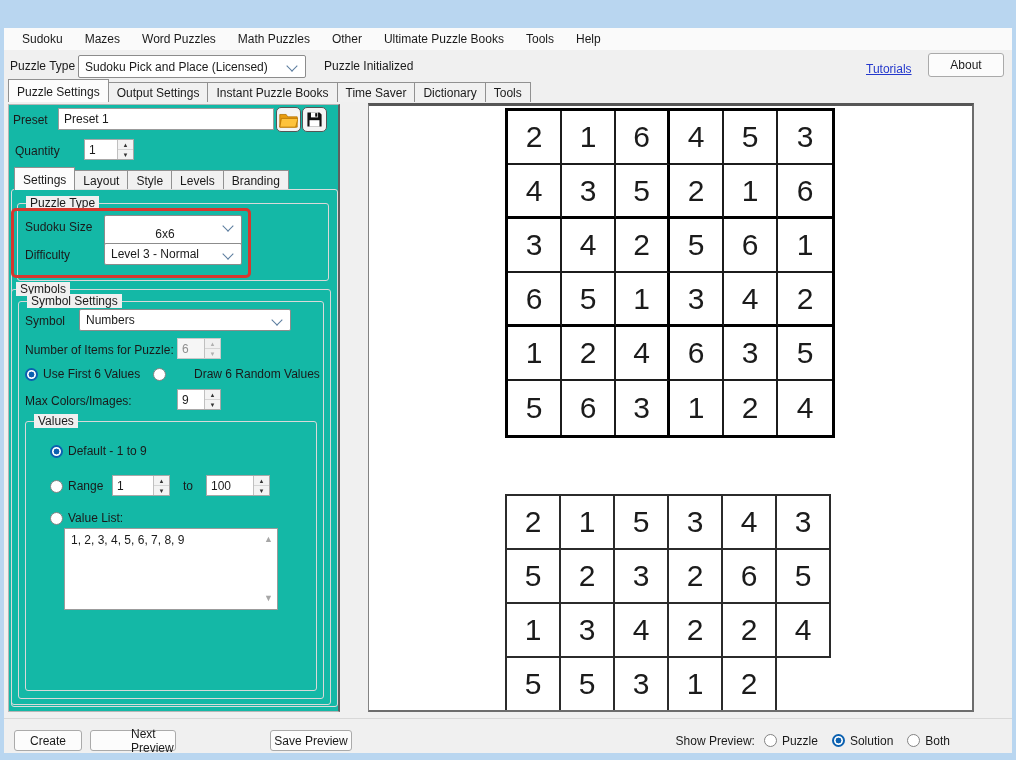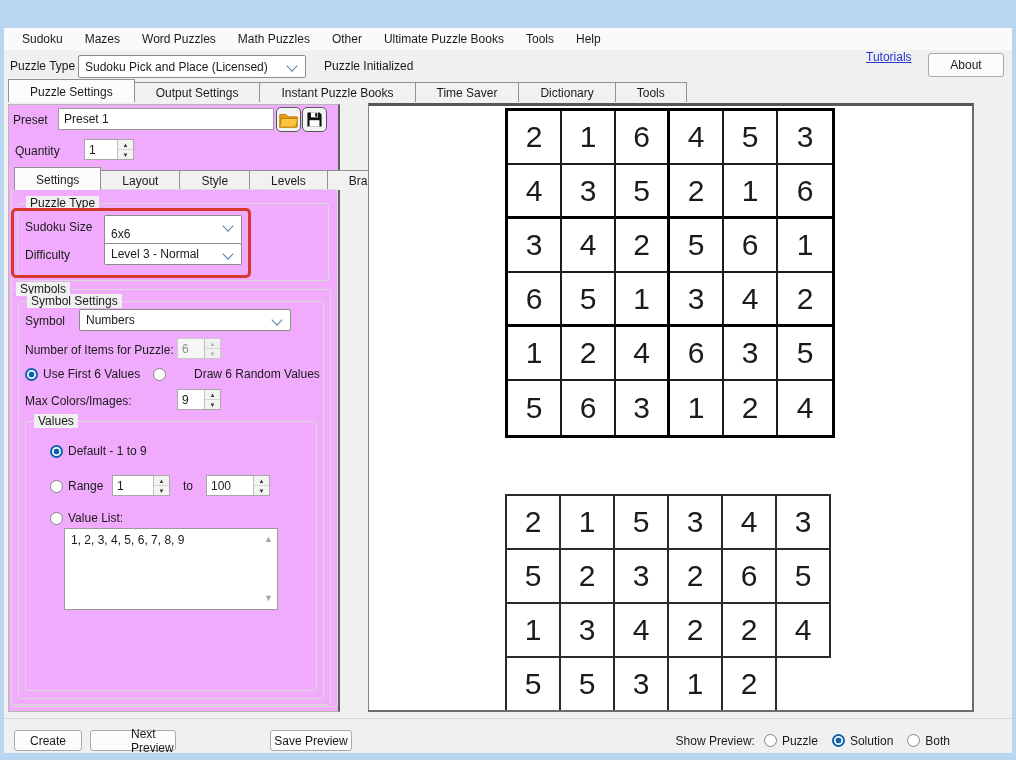--- a/index.html
+++ b/index.html
@@ -17,24 +17,24 @@
   .menu-item{padding:3px 11px;cursor:default;}
   
   .typebar{position:absolute;top:22px;left:0;right:0;height:32px;}
   .lbl{position:absolute;white-space:nowrap;}
   .combo{position:absolute;background:#fff;border:1px solid #8c8c8c;border-radius:2px;display:flex;align-items:center;padding:0 22px 0 6px;box-sizing:border-box;height:23px;}
   .combo::after{content:"";position:absolute;right:9px;top:6px;width:7px;height:7px;border-right:1.5px solid #5b7c9e;border-bottom:1.5px solid #5b7c9e;transform:rotate(45deg);}
   .link{color:var(--link-blue,#2438cc);text-decoration:underline;cursor:pointer;}
   .btn{position:absolute;background:#fcfcfc;border:1px solid #aaaaaa;border-radius:3px;display:flex;align-items:center;justify-content:center;box-sizing:border-box;cursor:default;}
   
   .tabstrip{position:absolute;display:flex;align-items:flex-end;}
-  .tab{border:1px solid #919191;border-bottom:none;background:#f1f1f1;padding:3px 21px 2px;margin-right:-1px;height:14px;white-space:nowrap;}
+  .tab{border:1px solid #919191;border-bottom:none;background:#f1f1f1;padding:3px 8px 2px;margin-right:-1px;height:14px;white-space:nowrap;}
   .tab.active{background:#fcfcfc;padding-top:5px;height:15px;position:relative;z-index:2;}
   
-  .left-panel{position:absolute;left:4px;top:76px;width:332px;height:608px;background:#f0abfc;border:1px solid #b6b6b6;border-right:2px solid #5f5f5f;box-sizing:border-box;}
+  .left-panel{position:absolute;left:4px;top:76px;width:332px;height:608px;background:#14b8a6;border:1px solid #b6b6b6;border-right:2px solid #5f5f5f;box-sizing:border-box;}
   .tbox{position:absolute;background:#fff;border:1px solid #9b9b9b;box-sizing:border-box;display:flex;align-items:center;padding:0 5px;}
   .icon-btn{position:absolute;width:25px;height:25px;border:1px solid #555;border-radius:5px;background:#f4f4f4;display:flex;align-items:center;justify-content:center;box-sizing:border-box;}
   .spinner{position:absolute;background:#fff;border:1px solid #a8a8a8;box-sizing:border-box;display:flex;height:21px;}
   .spin-val{flex:1;display:flex;align-items:center;padding-left:4px;}
   .spin-btns{width:15px;border-left:1px solid #c0c0c0;display:flex;flex-direction:column;}
   .spin-btn{flex:1;display:flex;align-items:center;justify-content:center;font-size:6px;color:#333;background:#f3f3f3;}
   .spin-btn.up{border-bottom:1px solid #d5d5d5;}
   .spinner.disabled{background:#f6f6f6;border-color:#c9c9c9;}
   .spinner.disabled .spin-val{color:#8f8f8f;}
   .spinner.disabled .spin-btn{color:#b0b0b0;background:#f0f0f0;}
@@ -82,21 +82,21 @@
         <div class="menu-item">Tools</div>
         <div class="menu-item">Help</div>
       </div>
 
     <div class="typebar">
       <span class="lbl" style="left:6px;top:9px;">Puzzle Type</span>
       <div class="combo" style="left:74px;top:5px;width:228px;">
         <span>Sudoku Pick and Place (Licensed)</span>
       </div>
       <span class="lbl" style="left:320px;top:9px;">Puzzle Initialized</span>
-      <span class="lbl link" style="left:862px;top:0;text-align:center;">Tutorials</span>
+      <span class="lbl link" style="left:862px;top:12px;text-align:center;">Tutorials</span>
       <div class="btn" style="left:924px;top:3px;width:76px;height:24px;">
         <span>About</span>
       </div>
     </div>
 
     <div class="tabstrip" id="maintabs" style="top:53px;left:4px;height:21px;">
         <div class="tab active">Puzzle Settings</div>
         <div class="tab">Output Settings</div>
         <div class="tab">Instant Puzzle Books</div>
         <div class="tab">Time Saver</div>
@@ -140,21 +140,21 @@
           <div class="tab">Style</div>
           <div class="tab">Levels</div>
           <div class="tab">Branding</div>
         </div>
       <div class="groupbox" style="left:2px;top:84px;width:327px;height:518px;border-color:#dcdcdc;"></div>
 
       <div class="groupbox" style="left:8px;top:98px;width:312px;height:78px;">
         <span class="gb-label">Puzzle Type</span>
       </div>
       <span class="lbl" style="left:16px;top:115px;">Sudoku Size</span>
-      <div class="combo" style="left:95px;top:110px;width:138px;height:37px;">
+      <div class="combo" style="left:95px;top:110px;width:138px;height:37px;justify-content:center;">
         <span>6x6</span>
       </div>
       <span class="lbl" style="left:16px;top:143px;">Difficulty</span>
       <div class="combo" style="left:95px;top:138px;width:138px;height:22px;">
         <span>Level 3 - Normal</span>
       </div>
       <div class="hl-box" style="left:2px;top:103px;width:234px;height:64px;"></div>
 
       <div class="groupbox" style="left:2px;top:184px;width:320px;height:416px;">
         <span class="gb-label" style="left:4px;">Symbols</span>

